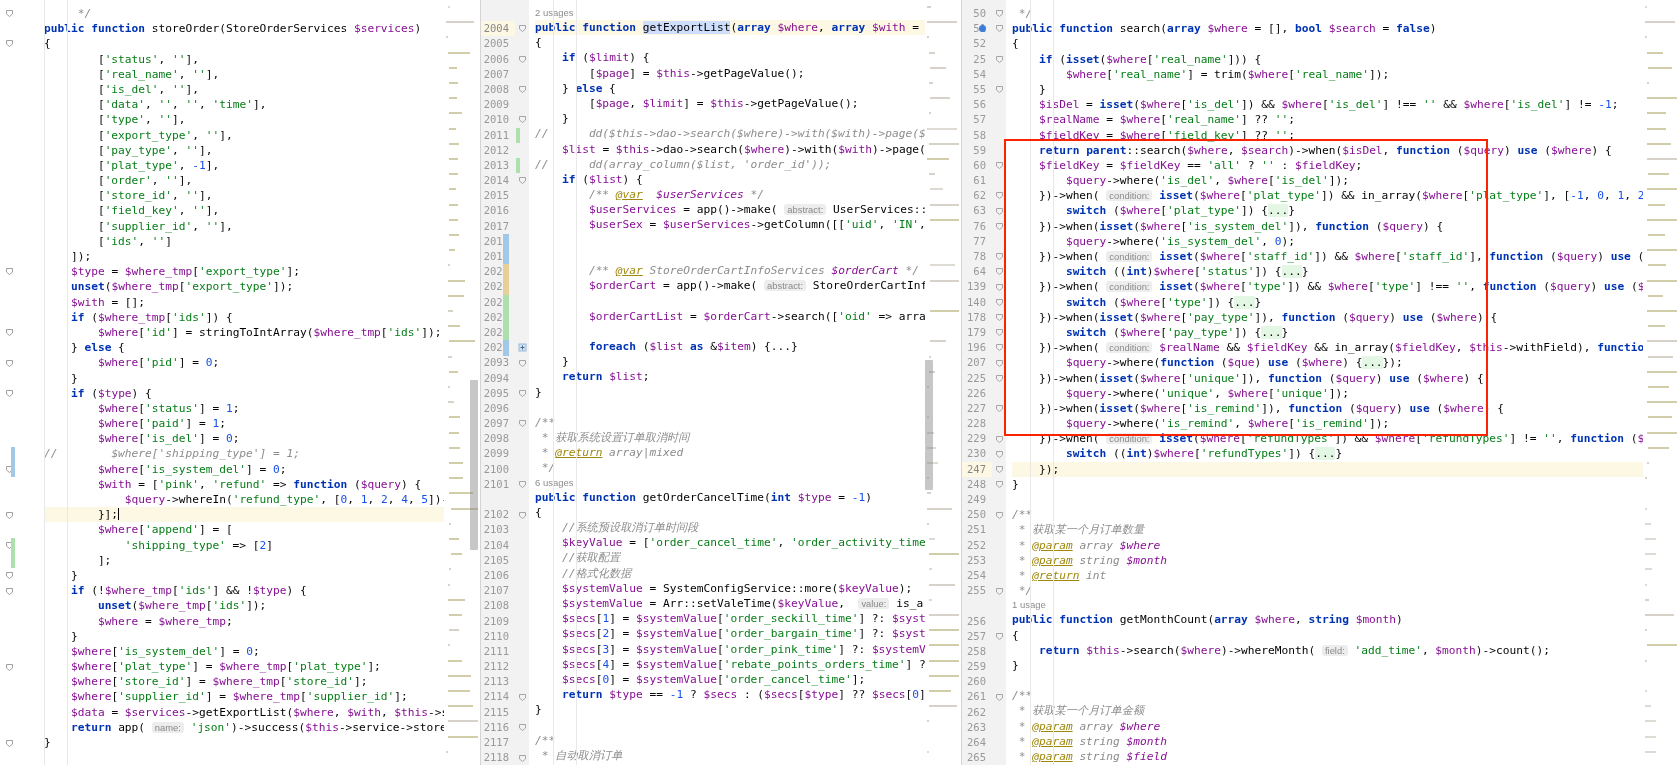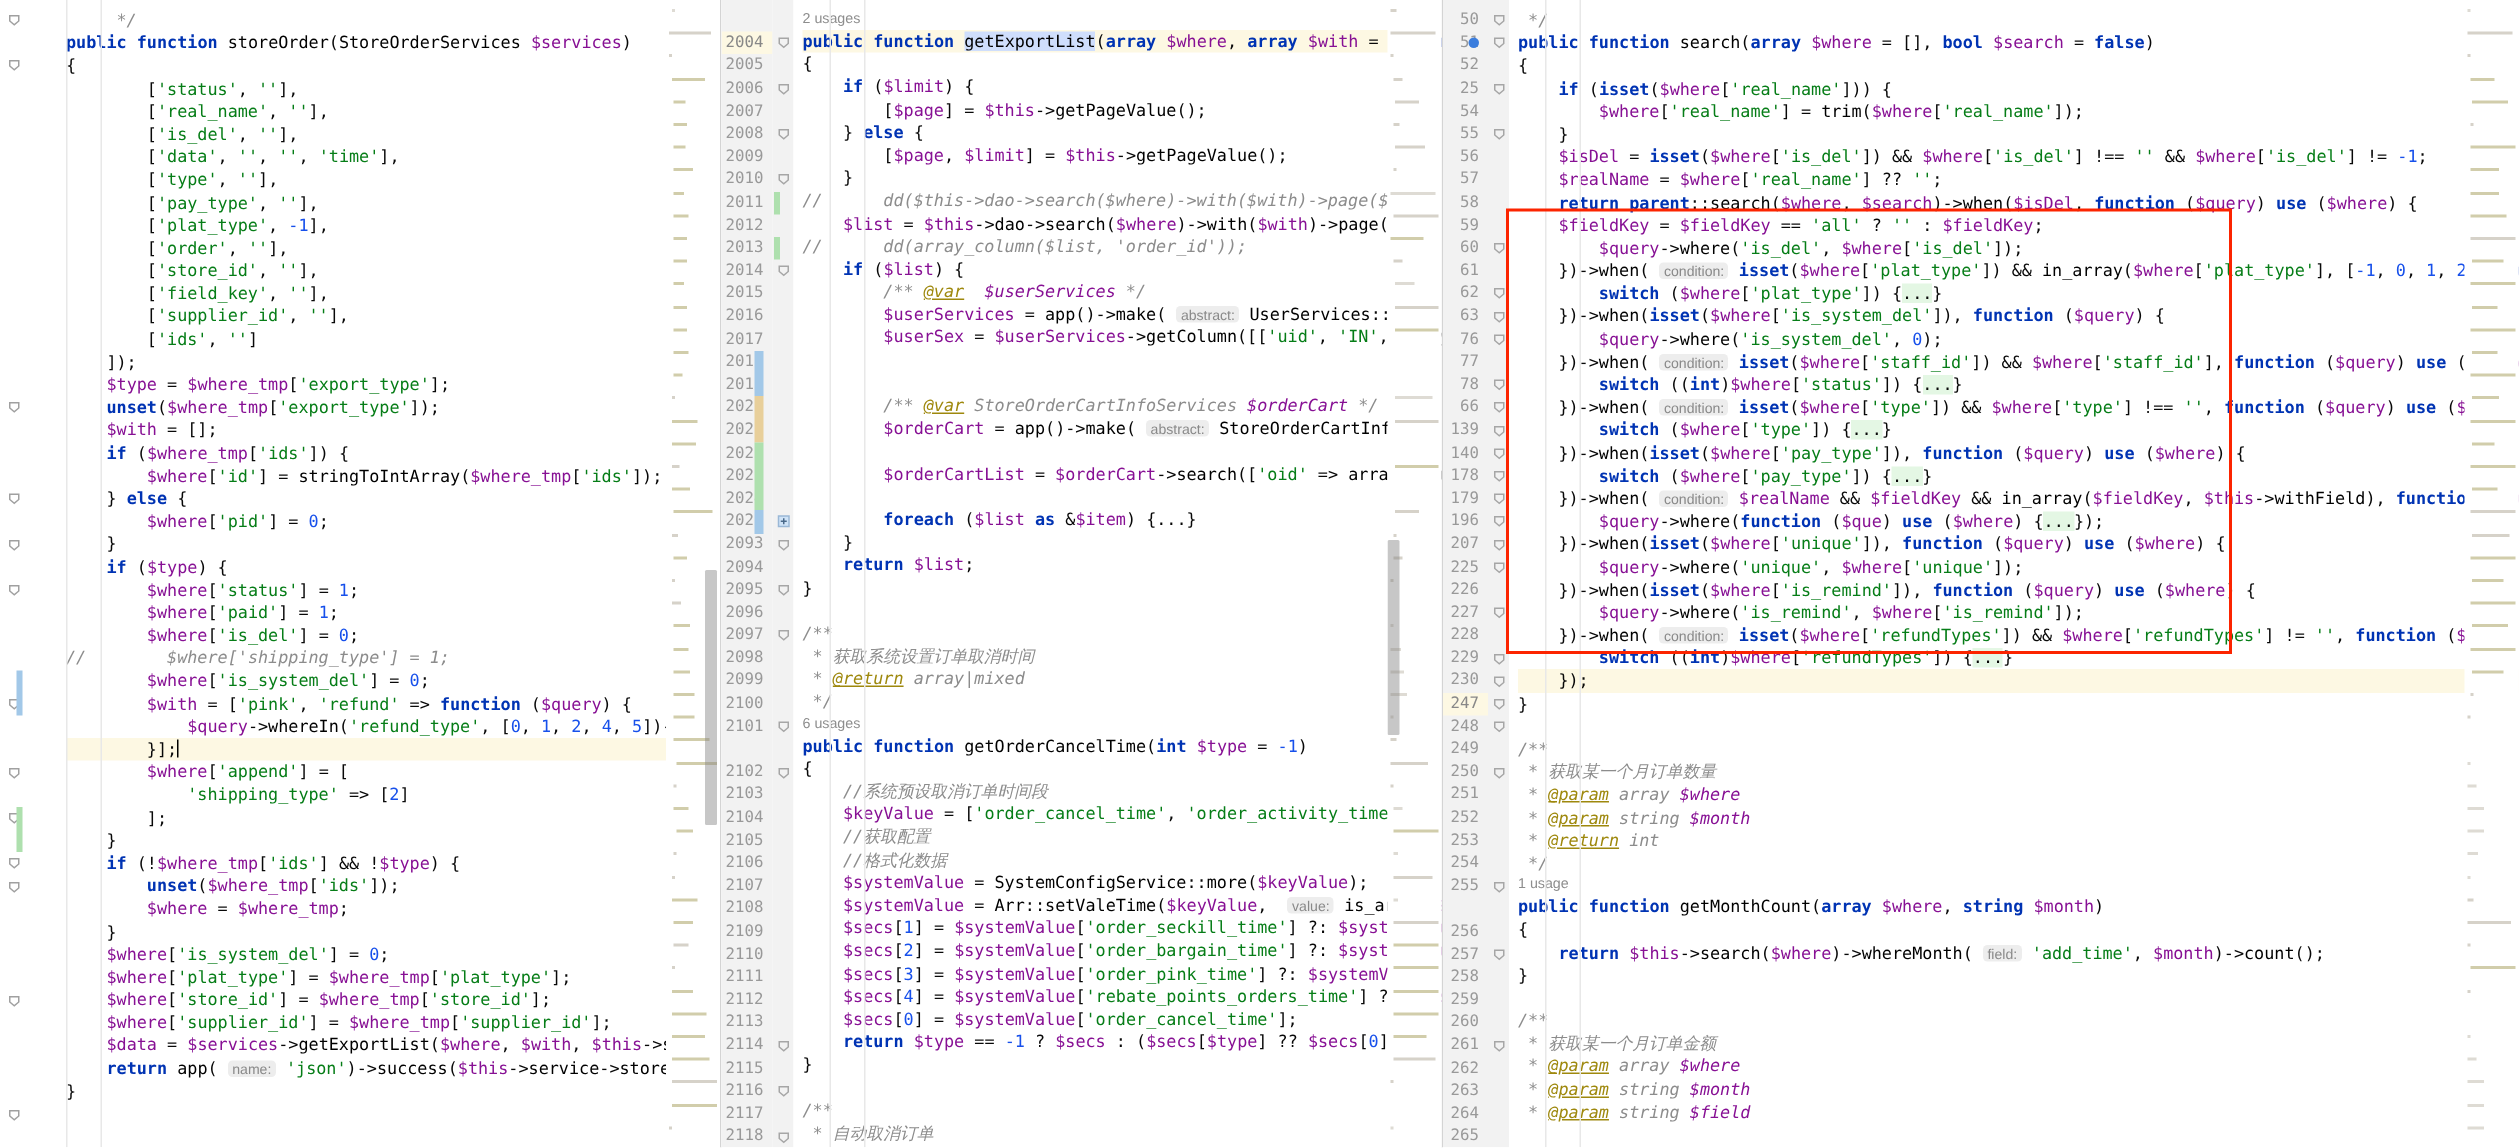--- a/index.html
+++ b/index.html
@@ -152,20 +152,21 @@
       <div class="indent" style="left:51px;"></div>
       <div id="leftCode" style="padding-left: 28px; padding-top: 6px;">
           <div class="code-line"><span class="doc">     */</span></div>
           <div class="code-line"><span class="kw">public</span> <span class="kw">function</span> <span class="id">storeOrder</span>(<span class="id">StoreOrderServices</span> <span class="var">$services</span>)</div>
           <div class="code-line">{</div>
           <div class="code-line">        [<span class="str">'status'</span>, <span class="str">''</span>],</div>
           <div class="code-line">        [<span class="str">'real_name'</span>, <span class="str">''</span>],</div>
           <div class="code-line">        [<span class="str">'is_del'</span>, <span class="str">''</span>],</div>
           <div class="code-line">        [<span class="str">'data'</span>, <span class="str">''</span>, <span class="str">''</span>, <span class="str">'time'</span>],</div>
           <div class="code-line">        [<span class="str">'type'</span>, <span class="str">''</span>],</div>
+          <div class="code-line">        [<span class="str">'export_type'</span>, <span class="str">''</span>],</div>
           <div class="code-line">        [<span class="str">'pay_type'</span>, <span class="str">''</span>],</div>
           <div class="code-line">        [<span class="str">'plat_type'</span>, <span class="num">-1</span>],</div>
           <div class="code-line">        [<span class="str">'order'</span>, <span class="str">''</span>],</div>
           <div class="code-line">        [<span class="str">'store_id'</span>, <span class="str">''</span>],</div>
           <div class="code-line">        [<span class="str">'field_key'</span>, <span class="str">''</span>],</div>
           <div class="code-line">        [<span class="str">'supplier_id'</span>, <span class="str">''</span>],</div>
           <div class="code-line">        [<span class="str">'ids'</span>, <span class="str">''</span>]</div>
           <div class="code-line">    ]);</div>
           <div class="code-line">    <span class="var">$type</span> = <span class="var">$where_tmp</span>[<span class="str">'export_type'</span>];</div>
           <div class="code-line">    <span class="kw">unset</span>(<span class="var">$where_tmp</span>[<span class="str">'export_type'</span>]);</div>
@@ -516,21 +517,21 @@
           <div class="ln">57</div>
           <div class="ln">58</div>
           <div class="ln">59</div>
           <div class="ln">60</div>
           <div class="ln">61</div>
           <div class="ln">62</div>
           <div class="ln">63</div>
           <div class="ln">76</div>
           <div class="ln">77</div>
           <div class="ln">78</div>
-          <div class="ln">66</div>
+          <div class="ln">64</div>
           <div class="ln">139</div>
           <div class="ln">140</div>
           <div class="ln">178</div>
           <div class="ln">179</div>
           <div class="ln">196</div>
           <div class="ln">207</div>
           <div class="ln">225</div>
           <div class="ln">226</div>
           <div class="ln">227</div>
           <div class="ln">228</div>
@@ -698,20 +699,21 @@
       <div class="indent" style="left:47px;"></div>
       <div id="rtCode" style="padding-left: 6px; padding-top: 6px;">
           <div class="code-line"><span class="doc"> */</span></div>
           <div class="code-line"><span class="kw">public</span> <span class="kw">function</span> <span class="id">search</span>(<span class="kw">array</span> <span class="var">$where</span> = [], <span class="kw">bool</span> <span class="var">$search</span> = <span class="kw">false</span>)</div>
           <div class="code-line">{</div>
           <div class="code-line">    <span class="kw">if</span> (<span class="kw">isset</span>(<span class="var">$where</span>[<span class="str">'real_name'</span>])) {</div>
           <div class="code-line">        <span class="var">$where</span>[<span class="str">'real_name'</span>] = <span class="id">trim</span>(<span class="var">$where</span>[<span class="str">'real_name'</span>]);</div>
           <div class="code-line">    }</div>
           <div class="code-line">    <span class="var">$isDel</span> = <span class="kw">isset</span>(<span class="var">$where</span>[<span class="str">'is_del'</span>]) &amp;&amp; <span class="var">$where</span>[<span class="str">'is_del'</span>] !== <span class="str">''</span> &amp;&amp; <span class="var">$where</span>[<span class="str">'is_del'</span>] != <span class="num">-1</span>;</div>
           <div class="code-line">    <span class="var">$realName</span> = <span class="var">$where</span>[<span class="str">'real_name'</span>] ?? <span class="str">''</span>;</div>
+          <div class="code-line">    <span class="var">$fieldKey</span> = <span class="var">$where</span>[<span class="str">'field_key'</span>] ?? <span class="str">''</span>;</div>
           <div class="code-line">    <span class="kw">return</span> <span class="kw">parent</span>::<span class="id">search</span>(<span class="var">$where</span>, <span class="var">$search</span>)-&gt;<span class="id">when</span>(<span class="var">$isDel</span>, <span class="kw">function</span> (<span class="var">$query</span>) <span class="kw">use</span> (<span class="var">$where</span>) {</div>
           <div class="code-line">    <span class="var">$fieldKey</span> = <span class="var">$fieldKey</span> == <span class="str">'all'</span> ? <span class="str">''</span> : <span class="var">$fieldKey</span>;</div>
           <div class="code-line">        <span class="var">$query</span>-&gt;<span class="id">where</span>(<span class="str">'is_del'</span>, <span class="var">$where</span>[<span class="str">'is_del'</span>]);</div>
           <div class="code-line">    })-&gt;<span class="id">when</span>( <span class="param-hint">condition:</span> <span class="kw">isset</span>(<span class="var">$where</span>[<span class="str">'plat_type'</span>]) &amp;&amp; <span class="id">in_array</span>(<span class="var">$where</span>[<span class="str">'plat_type'</span>], [<span class="num">-1</span>, <span class="num">0</span>, <span class="num">1</span>, <span class="num">2</span>]), <span class="kw">function</span> (</div>
           <div class="code-line">        <span class="kw">switch</span> (<span class="var">$where</span>[<span class="str">'plat_type'</span>]) {<span class="srchhl">...</span>}</div>
           <div class="code-line">    })-&gt;<span class="id">when</span>(<span class="kw">isset</span>(<span class="var">$where</span>[<span class="str">'is_system_del'</span>]), <span class="kw">function</span> (<span class="var">$query</span>) {</div>
           <div class="code-line">        <span class="var">$query</span>-&gt;<span class="id">where</span>(<span class="str">'is_system_del'</span>, <span class="num">0</span>);</div>
           <div class="code-line">    })-&gt;<span class="id">when</span>( <span class="param-hint">condition:</span> <span class="kw">isset</span>(<span class="var">$where</span>[<span class="str">'staff_id'</span>]) &amp;&amp; <span class="var">$where</span>[<span class="str">'staff_id'</span>], <span class="kw">function</span> (<span class="var">$query</span>) <span class="kw">use</span> (<span class="var">$where</span>) {})-&gt;</div>
           <div class="code-line">        <span class="kw">switch</span> ((<span class="kw">int</span>)<span class="var">$where</span>[<span class="str">'status'</span>]) {<span class="srchhl">...</span>}</div>
           <div class="code-line">    })-&gt;<span class="id">when</span>( <span class="param-hint">condition:</span> <span class="kw">isset</span>(<span class="var">$where</span>[<span class="str">'type'</span>]) &amp;&amp; <span class="var">$where</span>[<span class="str">'type'</span>] !== <span class="str">''</span>, <span class="kw">function</span> (<span class="var">$query</span>) <span class="kw">use</span> (<span class="var">$where</span>) {</div>

